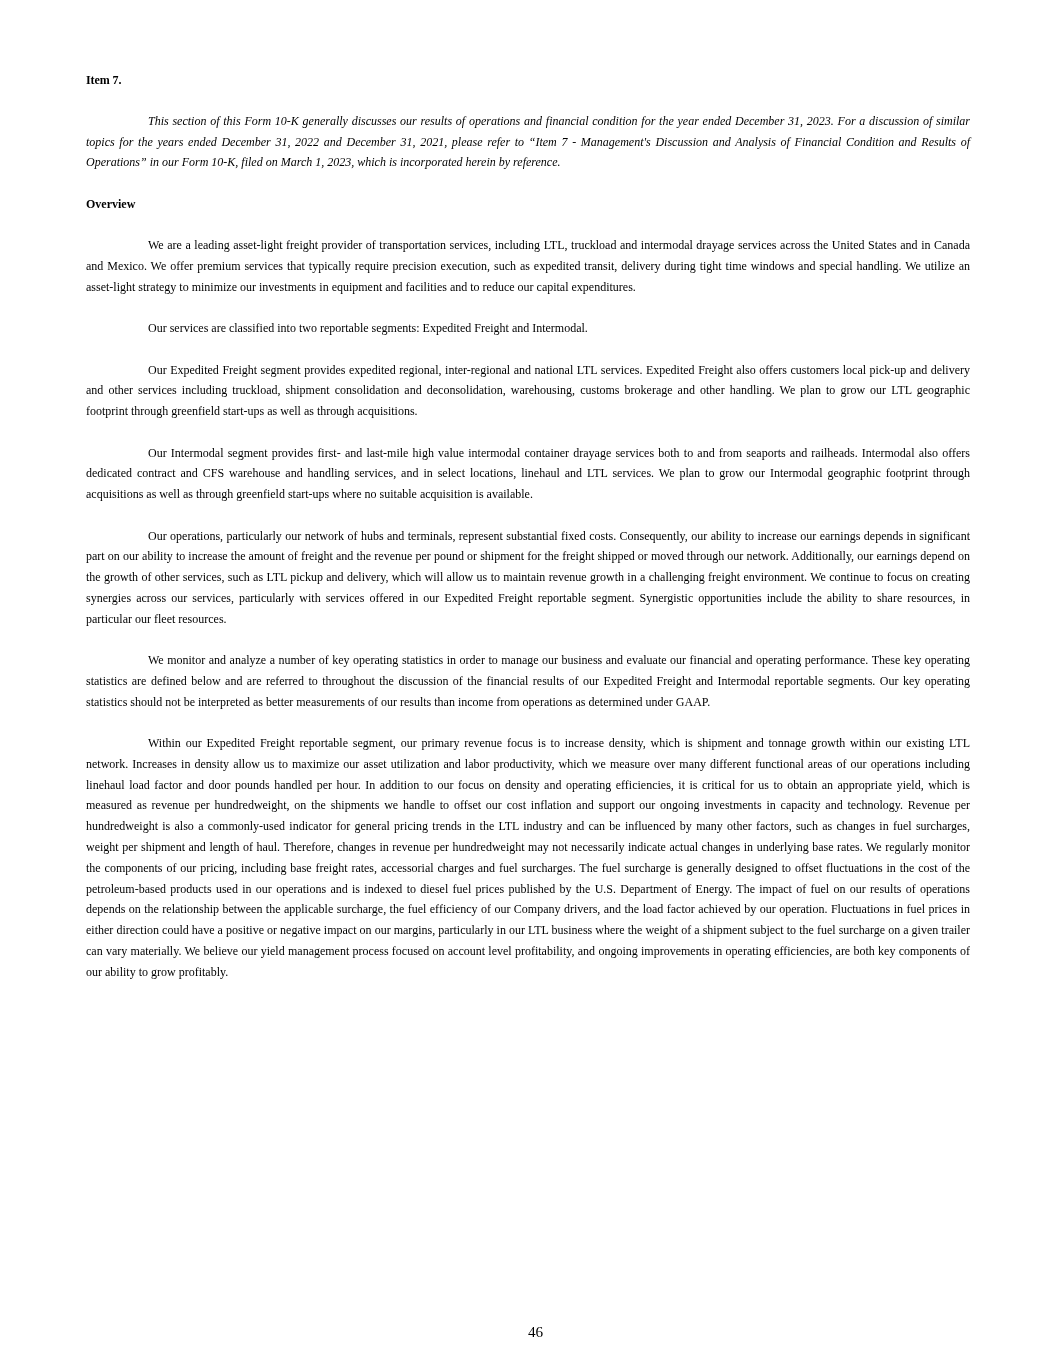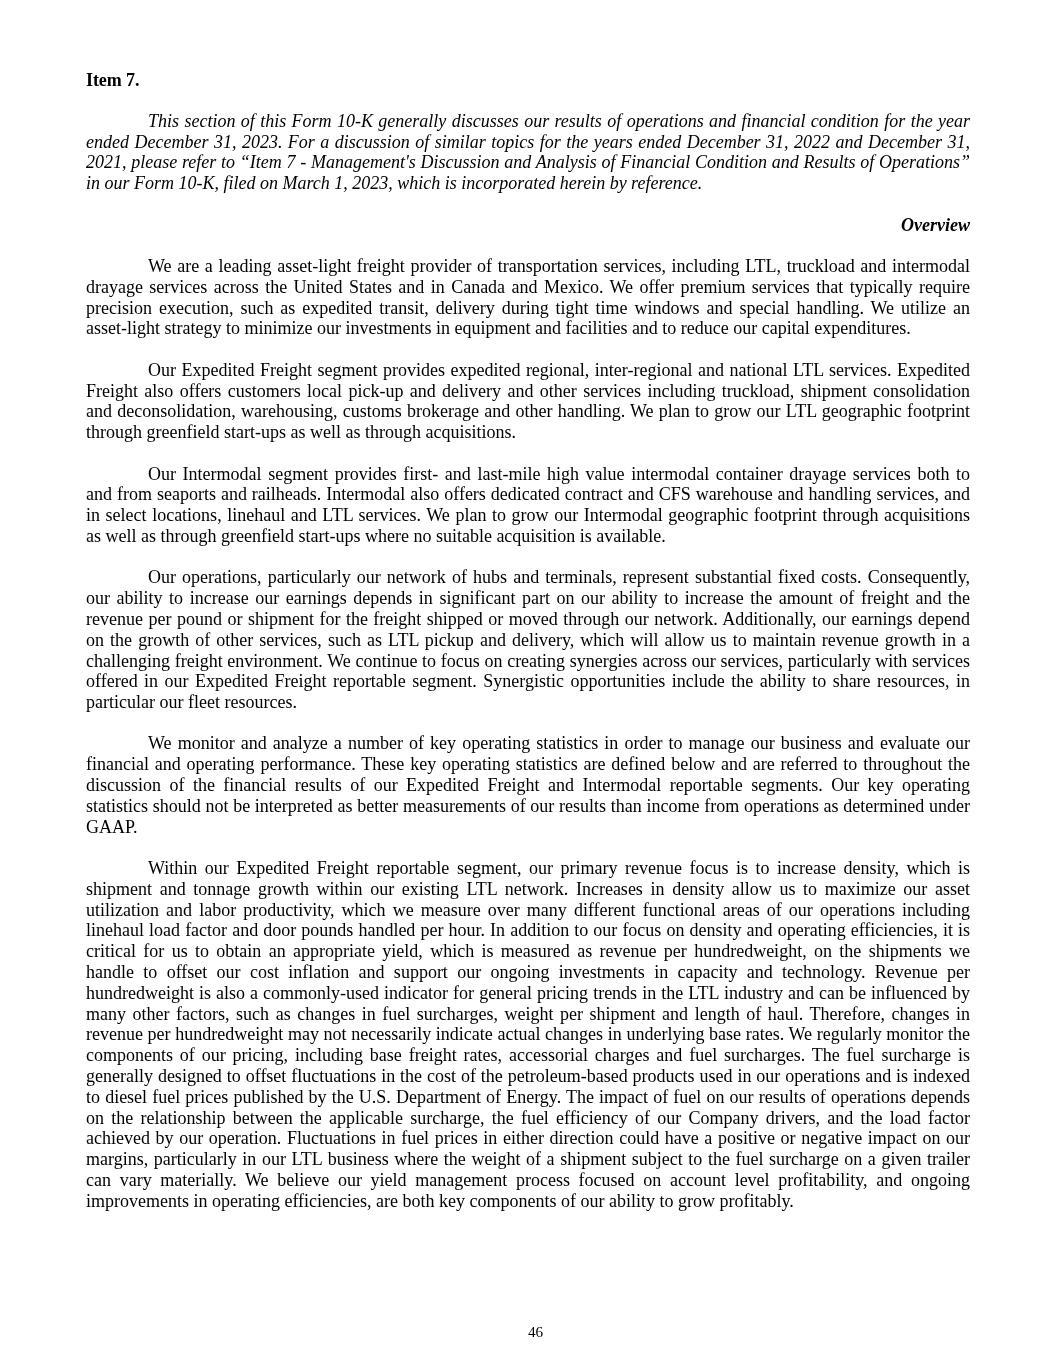--- a/index.html
+++ b/index.html
@@ -9,41 +9,39 @@
       position: relative;
       font-family: "Liberation Serif", serif;
       color: #000000;
       overflow: hidden;
     }
     .page {
       position: absolute;
       left: 86px;
       top: 70px;
       width: 884px;
-      font-size: 18px;
+      font-size: 12px;
       line-height: 20.8px;
     }
     .item-heading {
       font-weight: bold;
       margin: 0 0 20px 0;
       display: flex;
       letter-spacing: -0.1px;
     }
     .item-heading .item-num { width: 124px; display: inline-block; }
     p {
       margin: 0 0 20.6px 0;
       text-align: justify;
       text-indent: 62px;
     }
     p.intro { font-style: italic; }
     .section-heading {
       font-weight: bold;
-      font-style: italic;
       margin: 0 0 20.6px 0;
-      text-align: right;
     }
     .page-number {
       position: absolute;
       left: 0;
       width: 1055px;
       top: 1323px;
       text-align: center;
       font-size: 15.2px;
       margin-left: 8px;
     }
@@ -54,20 +52,21 @@
 <div class="page">
   <div class="item-heading">
     <span class="item-num">Item 7.</span>
   </div>
 
   <p class="intro">This section of this Form 10-K generally discusses our results of operations and financial condition for the year ended December 31, 2023. For a discussion of similar topics for the years ended December 31, 2022 and December 31, 2021, please refer to “Item 7 - Management's Discussion and Analysis of Financial Condition and Results of Operations” in our Form 10-K, filed on March 1, 2023, which is incorporated herein by reference.</p>
 
   <div class="section-heading">Overview</div>
 
   <p>We are a leading asset-light freight provider of transportation services, including LTL, truckload and intermodal drayage services across the United States and in Canada and Mexico. We offer premium services that typically require precision execution, such as expedited transit, delivery during tight time windows and special handling. We utilize an asset-light strategy to minimize our investments in equipment and facilities and to reduce our capital expenditures.</p>
+  <p>Our services are classified into two reportable segments: Expedited Freight and Intermodal.</p>
   <p>Our Expedited Freight segment provides expedited regional, inter-regional and national LTL services. Expedited Freight also offers customers local pick-up and delivery and other services including truckload, shipment consolidation and deconsolidation, warehousing, customs brokerage and other handling. We plan to grow our LTL geographic footprint through greenfield start-ups as well as through acquisitions.</p>
   <p>Our Intermodal segment provides first- and last-mile high value intermodal container drayage services both to and from seaports and railheads. Intermodal also offers dedicated contract and CFS warehouse and handling services, and in select locations, linehaul and LTL services. We plan to grow our Intermodal geographic footprint through acquisitions as well as through greenfield start-ups where no suitable acquisition is available.</p>
   <p>Our operations, particularly our network of hubs and terminals, represent substantial fixed costs. Consequently, our ability to increase our earnings depends in significant part on our ability to increase the amount of freight and the revenue per pound or shipment for the freight shipped or moved through our network. Additionally, our earnings depend on the growth of other services, such as LTL pickup and delivery, which will allow us to maintain revenue growth in a challenging freight environment. We continue to focus on creating synergies across our services, particularly with services offered in our Expedited Freight reportable segment. Synergistic opportunities include the ability to share resources, in particular our fleet resources.</p>
   <p>We monitor and analyze a number of key operating statistics in order to manage our business and evaluate our financial and operating performance. These key operating statistics are defined below and are referred to throughout the discussion of the financial results of our Expedited Freight and Intermodal reportable segments. Our key operating statistics should not be interpreted as better measurements of our results than income from operations as determined under GAAP.</p>
   <p>Within our Expedited Freight reportable segment, our primary revenue focus is to increase density, which is shipment and tonnage growth within our existing LTL network. Increases in density allow us to maximize our asset utilization and labor productivity, which we measure over many different functional areas of our operations including linehaul load factor and door pounds handled per hour. In addition to our focus on density and operating efficiencies, it is critical for us to obtain an appropriate yield, which is measured as revenue per hundredweight, on the shipments we handle to offset our cost inflation and support our ongoing investments in capacity and technology. Revenue per hundredweight is also a commonly-used indicator for general pricing trends in the LTL industry and can be influenced by many other factors, such as changes in fuel surcharges, weight per shipment and length of haul. Therefore, changes in revenue per hundredweight may not necessarily indicate actual changes in underlying base rates. We regularly monitor the components of our pricing, including base freight rates, accessorial charges and fuel surcharges. The fuel surcharge is generally designed to offset fluctuations in the cost of the petroleum-based products used in our operations and is indexed to diesel fuel prices published by the U.S. Department of Energy. The impact of fuel on our results of operations depends on the relationship between the applicable surcharge, the fuel efficiency of our Company drivers, and the load factor achieved by our operation. Fluctuations in fuel prices in either direction could have a positive or negative impact on our margins, particularly in our LTL business where the weight of a shipment subject to the fuel surcharge on a given trailer can vary materially. We believe our yield management process focused on account level profitability, and ongoing improvements in operating efficiencies, are both key components of our ability to grow profitably.</p>
 </div>
 
 <div class="page-number">46</div>
 
 </body></html>

